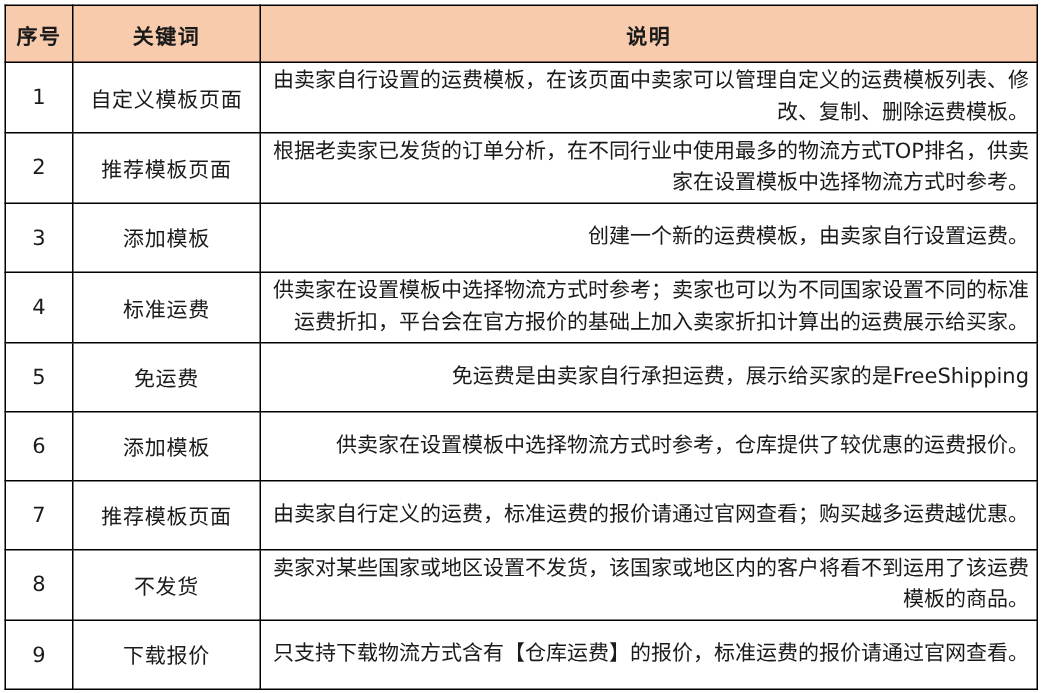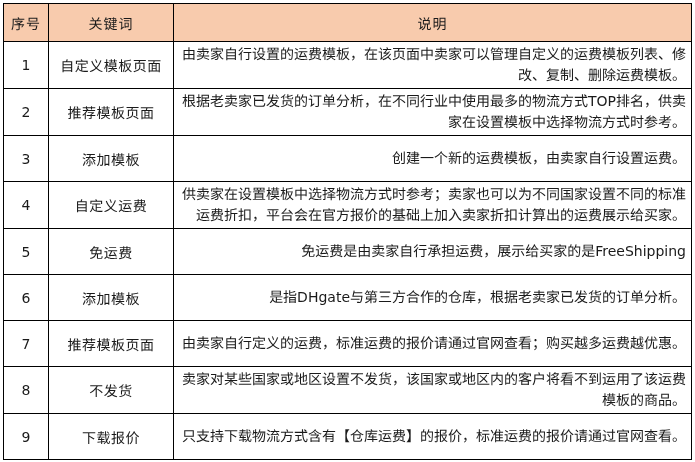--- a/index.html
+++ b/index.html
@@ -28,21 +28,21 @@
     box-sizing: border-box;
     vertical-align: middle;
     font-size: 14px;
   }
   col.c-num { width: 45px; }
   col.c-kw  { width: 125px; }
   col.c-desc{ width: auto; }
   thead th {
     background: #F8CBAD;
     height: 38px;
-    font-weight: normal;
+    font-weight: bold;
     font-size: 15px;
     letter-spacing: 1px;
   }
   tbody tr { height: 46px; }
   td.cell-num {
     text-align: center;
   }
   td.cell-kw {
     text-align: center;
     letter-spacing: 0.5px;
@@ -82,32 +82,32 @@
         <td class="cell-kw">推荐模板页面</td>
         <td class="cell-desc">根据老卖家已发货的订单分析，在不同行业中使用最多的物流方式TOP排名，供卖家在设置模板中选择物流方式时参考。</td>
       </tr>
       <tr>
         <td class="cell-num">3</td>
         <td class="cell-kw">添加模板</td>
         <td class="cell-desc">创建一个新的运费模板，由卖家自行设置运费。</td>
       </tr>
       <tr>
         <td class="cell-num">4</td>
-        <td class="cell-kw">自定义运费</td>
+        <td class="cell-kw">标准运费</td>
         <td class="cell-desc">供卖家在设置模板中选择物流方式时参考；卖家也可以为不同国家设置不同的标准运费折扣，平台会在官方报价的基础上加入卖家折扣计算出的运费展示给买家。</td>
       </tr>
       <tr>
         <td class="cell-num">5</td>
         <td class="cell-kw">免运费</td>
         <td class="cell-desc">免运费是由卖家自行承担运费，展示给买家的是FreeShipping</td>
       </tr>
       <tr>
         <td class="cell-num">6</td>
         <td class="cell-kw">添加模板</td>
-        <td class="cell-desc">是指DHgate与第三方合作的仓库，根据老卖家已发货的订单分析。</td>
+        <td class="cell-desc">供卖家在设置模板中选择物流方式时参考，仓库提供了较优惠的运费报价。</td>
       </tr>
       <tr>
         <td class="cell-num">7</td>
         <td class="cell-kw">推荐模板页面</td>
         <td class="cell-desc">由卖家自行定义的运费，标准运费的报价请通过官网查看；购买越多运费越优惠。</td>
       </tr>
       <tr>
         <td class="cell-num">8</td>
         <td class="cell-kw">不发货</td>
         <td class="cell-desc">卖家对某些国家或地区设置不发货，该国家或地区内的客户将看不到运用了该运费模板的商品。</td>

